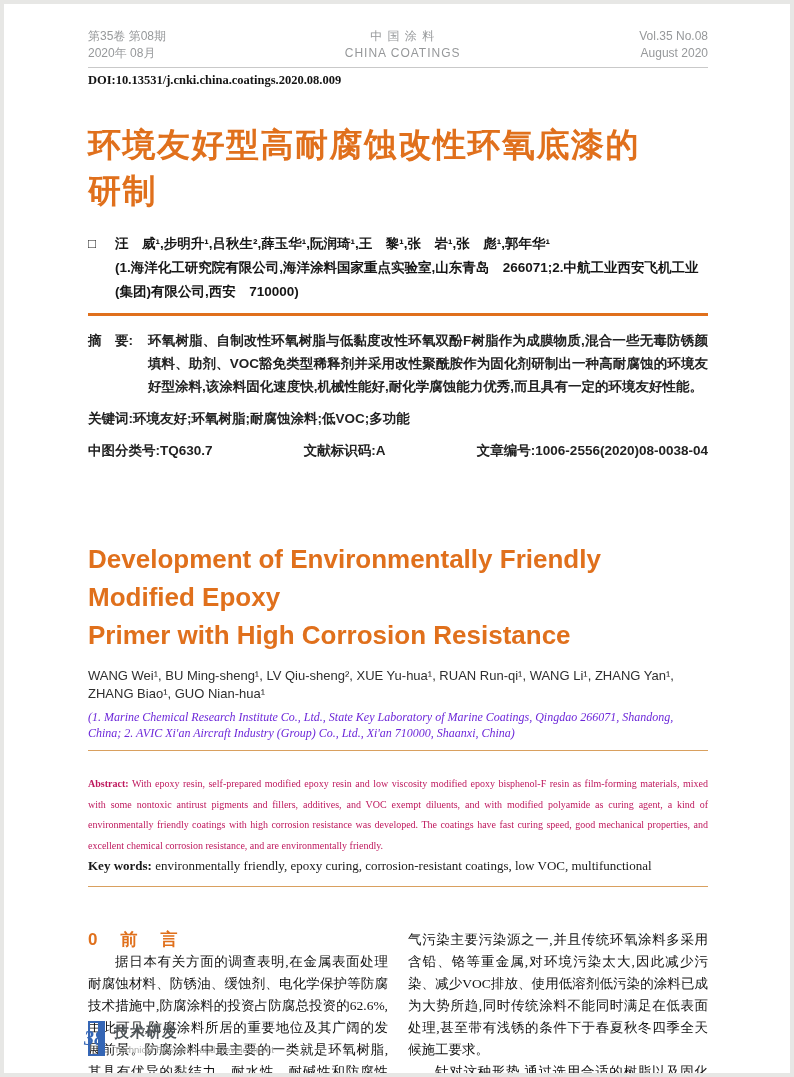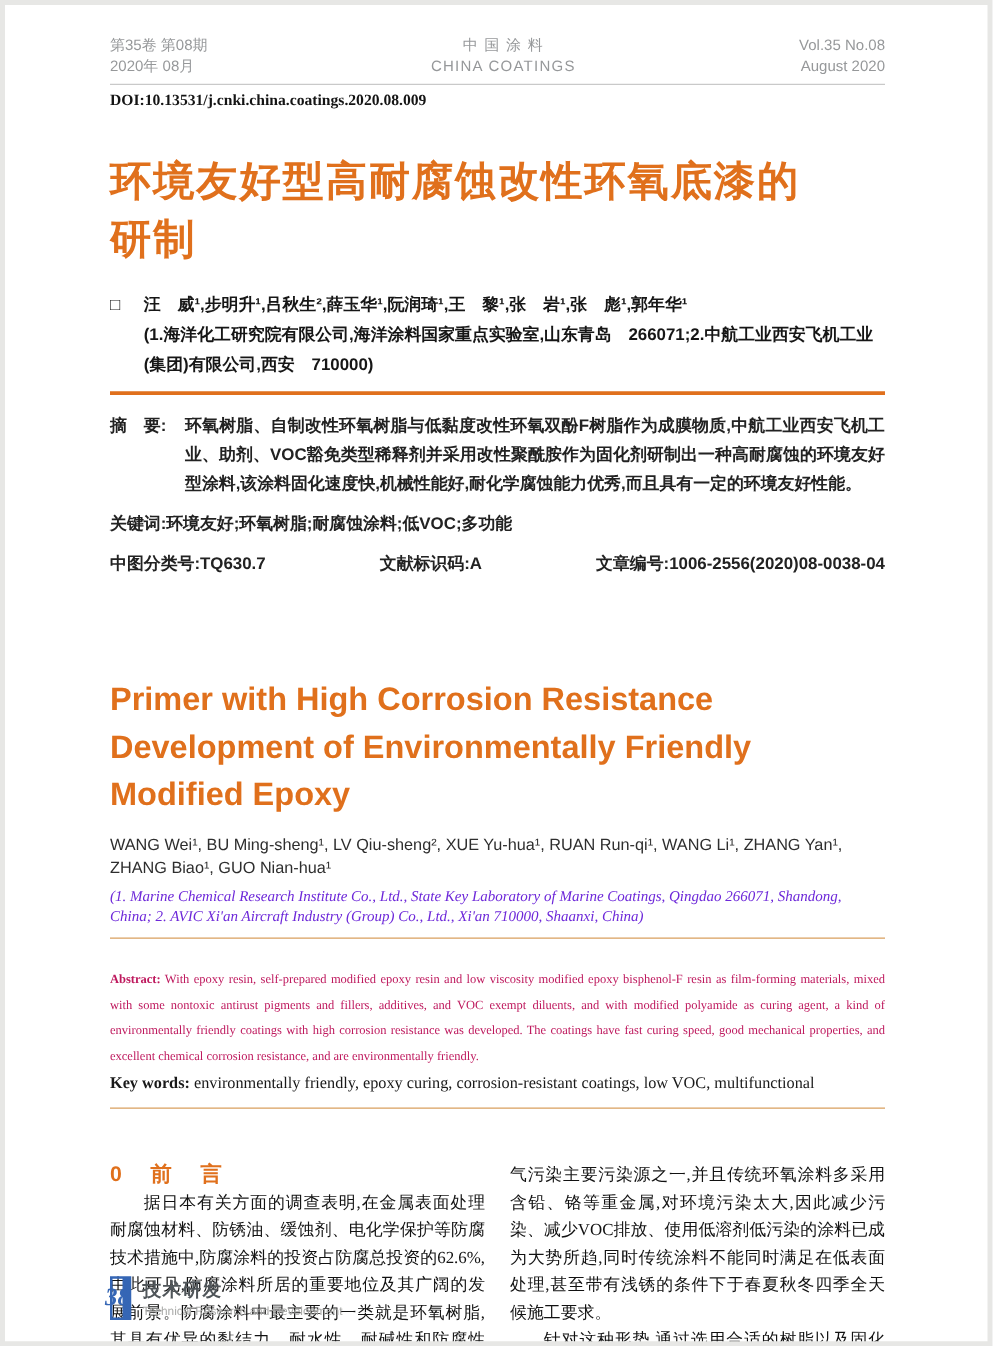--- a/index.html
+++ b/index.html
@@ -97,32 +97,32 @@
       <div>
         <div>汪　威¹,步明升¹,吕秋生²,薛玉华¹,阮润琦¹,王　黎¹,张　岩¹,张　彪¹,郭年华¹</div>
         <div>(1.海洋化工研究院有限公司,海洋涂料国家重点实验室,山东青岛　266071;2.中航工业西安飞机工业(集团)有限公司,西安　710000)</div>
       </div>
     </div>
 
     <div class="rule-orange-thick"></div>
 
     <div class="abstract-cn">
       <span class="abstract-cn-label">摘　要:</span>
-      <div>环氧树脂、自制改性环氧树脂与低黏度改性环氧双酚F树脂作为成膜物质,中航工业西安飞机工业、助剂、VOC豁免类型稀释剂并采用改性聚酰胺作为固化剂研制出一种高耐腐蚀的环境友好型涂料,该涂料固化速度快,机械性能好,耐化学腐蚀能力优秀,而且具有一定的环境友好性能。</div>
+      <div>环氧树脂、自制改性环氧树脂与低黏度改性环氧双酚F树脂作为成膜物质,混合一些无毒防锈颜填料、助剂、VOC豁免类型稀释剂并采用改性聚酰胺作为固化剂研制出一种高耐腐蚀的环境友好型涂料,该涂料固化速度快,机械性能好,耐化学腐蚀能力优秀,而且具有一定的环境友好性能。</div>
     </div>
     <div class="keywords-cn">关键词:环境友好;环氧树脂;耐腐蚀涂料;低VOC;多功能</div>
     <div class="class-line">
       <span>中图分类号:TQ630.7</span>
       <span>文献标识码:A</span>
       <span>文章编号:1006-2556(2020)08-0038-04</span>
     </div>
 
     <div class="title-en">
+      <div>Development of Environmentally Friendly Modified Epoxy</div>
       <div>Primer with High Corrosion Resistance</div>
-      <div>Development of Environmentally Friendly Modified Epoxy</div>
     </div>
     <div class="authors-en">WANG Wei¹, BU Ming-sheng¹, LV Qiu-sheng², XUE Yu-hua¹, RUAN Run-qi¹, WANG Li¹, ZHANG Yan¹, ZHANG Biao¹, GUO Nian-hua¹</div>
     <div class="affiliation-en">(1. Marine Chemical Research Institute Co., Ltd., State Key Laboratory of Marine Coatings, Qingdao 266071, Shandong, China; 2. AVIC Xi'an Aircraft Industry (Group) Co., Ltd., Xi'an 710000, Shaanxi, China)</div>
 
     <div class="rule-thin"></div>
 
     <div class="abstract-en">
       <b>Abstract:</b><span> With epoxy resin, self-prepared modified epoxy resin and low viscosity modified epoxy bisphenol-F resin as film-forming materials, mixed with some nontoxic antirust pigments and fillers, additives, and VOC exempt diluents, and with modified polyamide as curing agent, a kind of environmentally friendly coatings with high corrosion resistance was developed. The coatings have fast curing speed, good mechanical properties, and excellent chemical corrosion resistance, and are environmentally friendly.</span>
     </div>
     <div class="kw-en">

